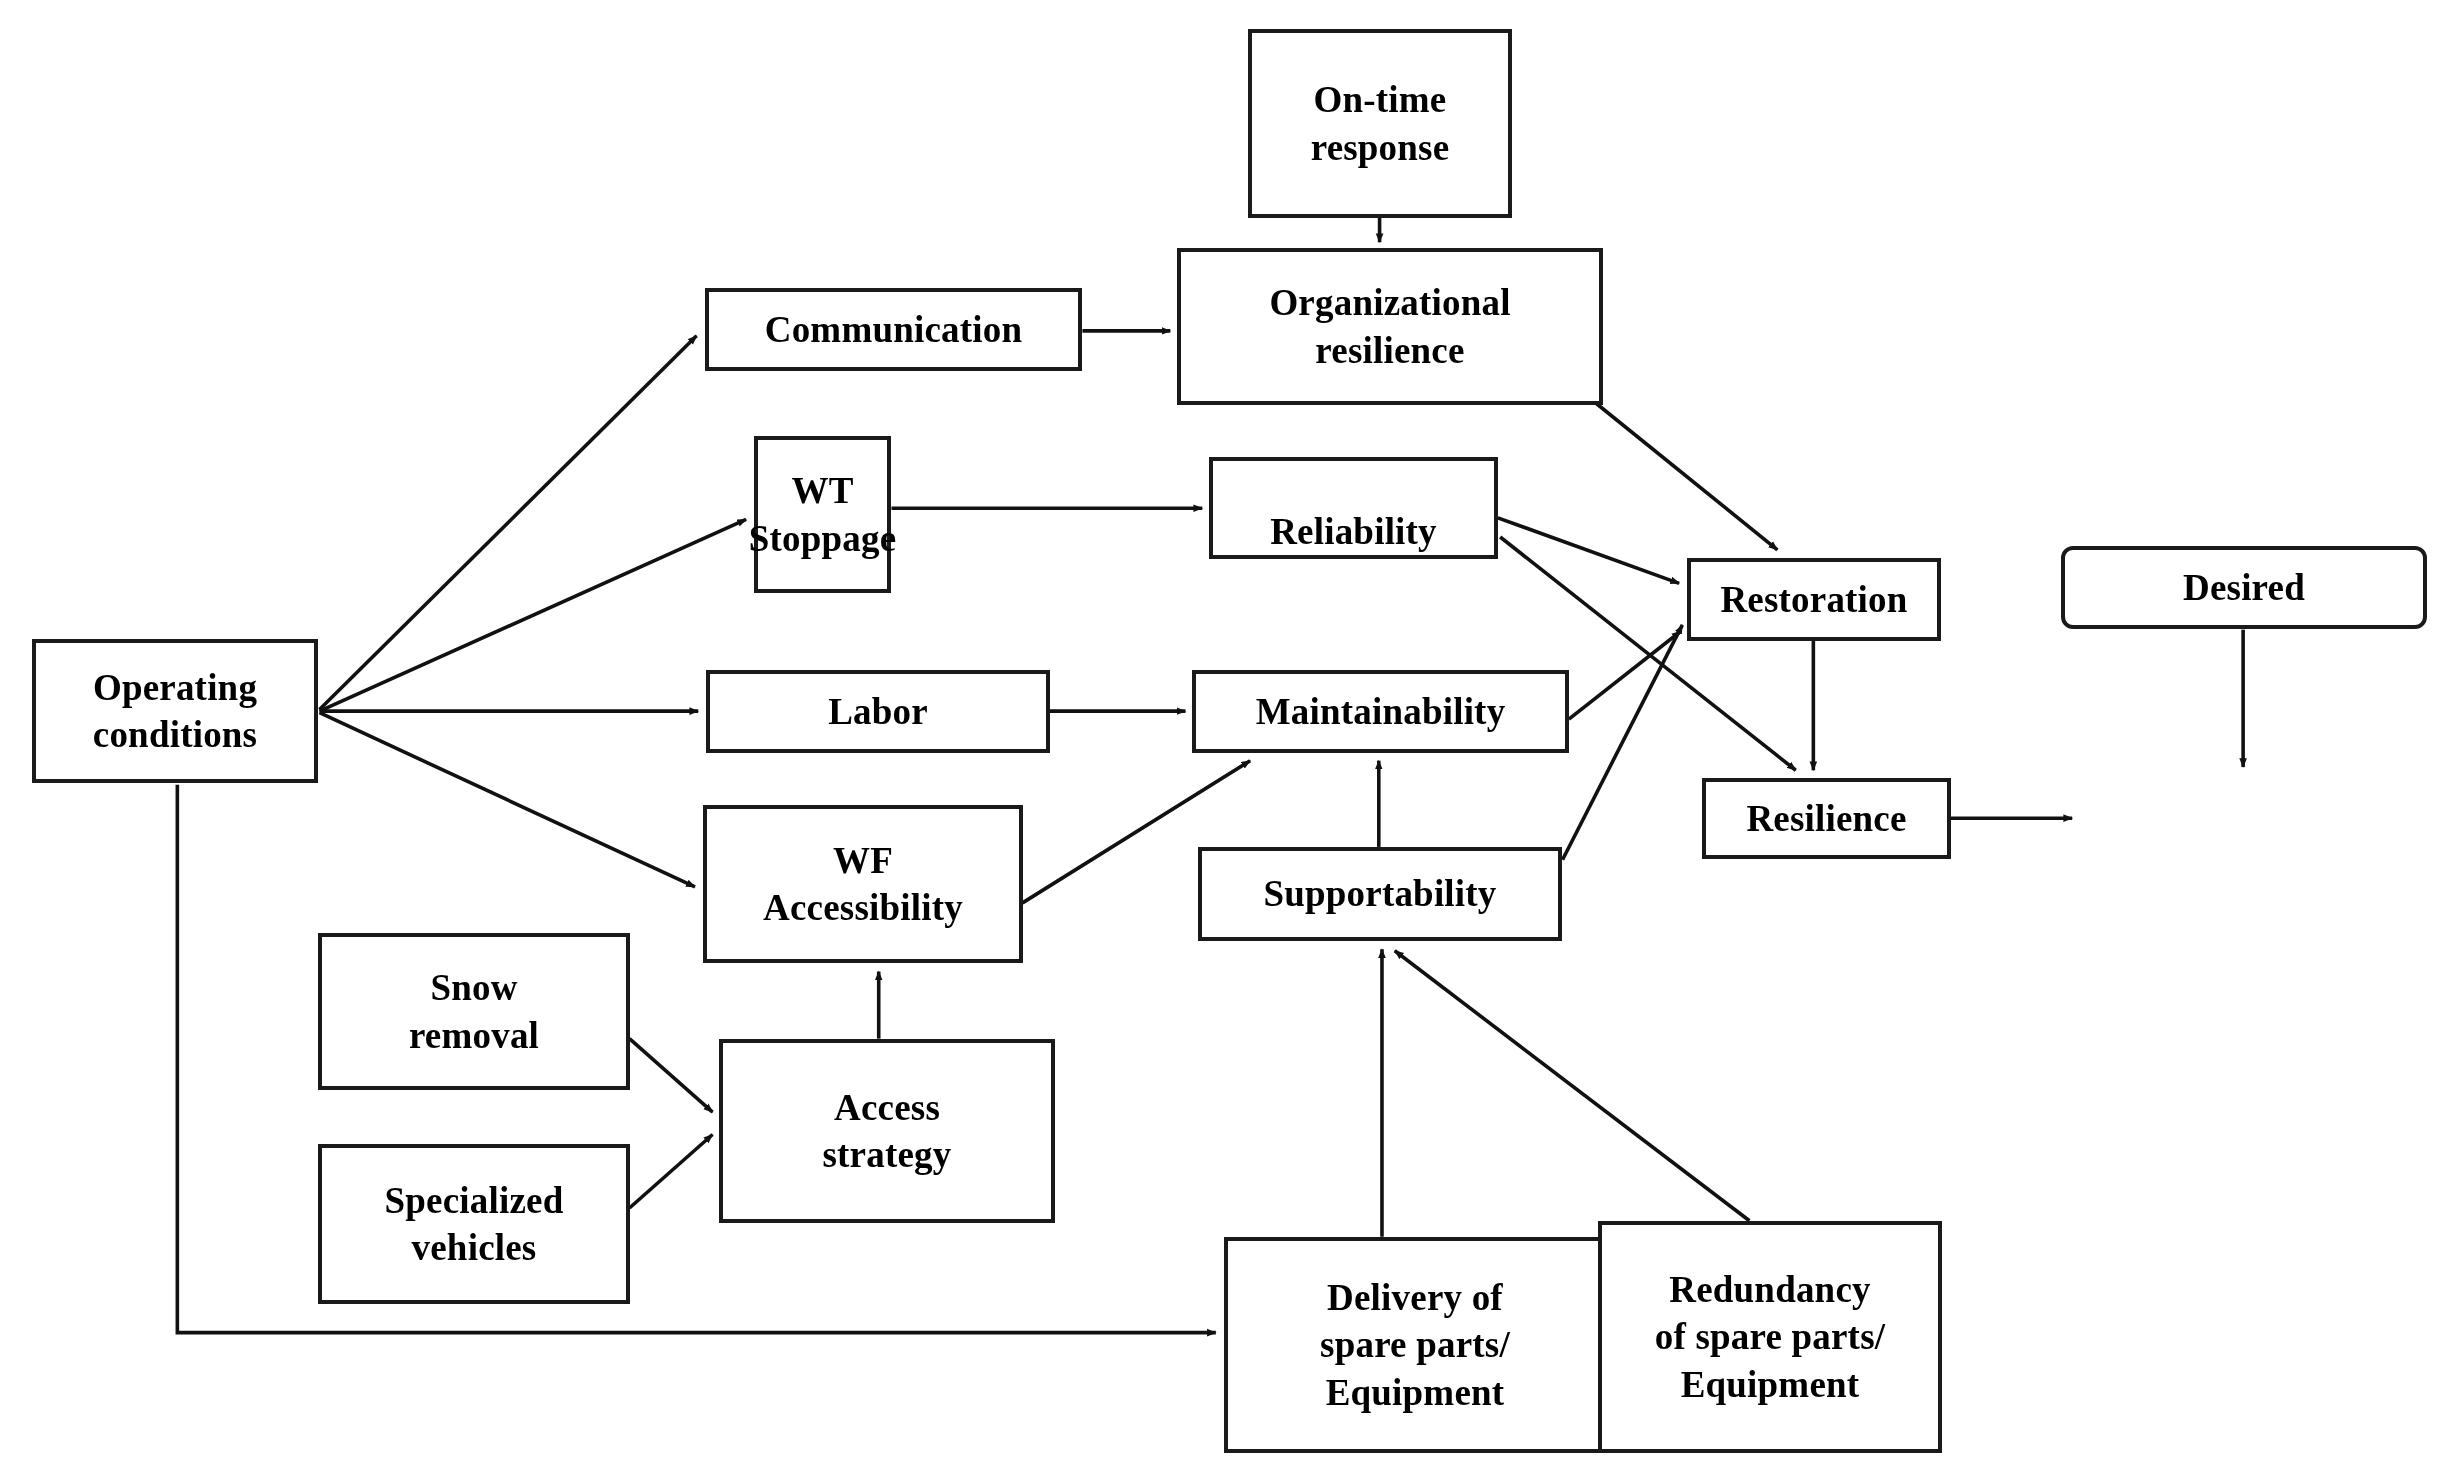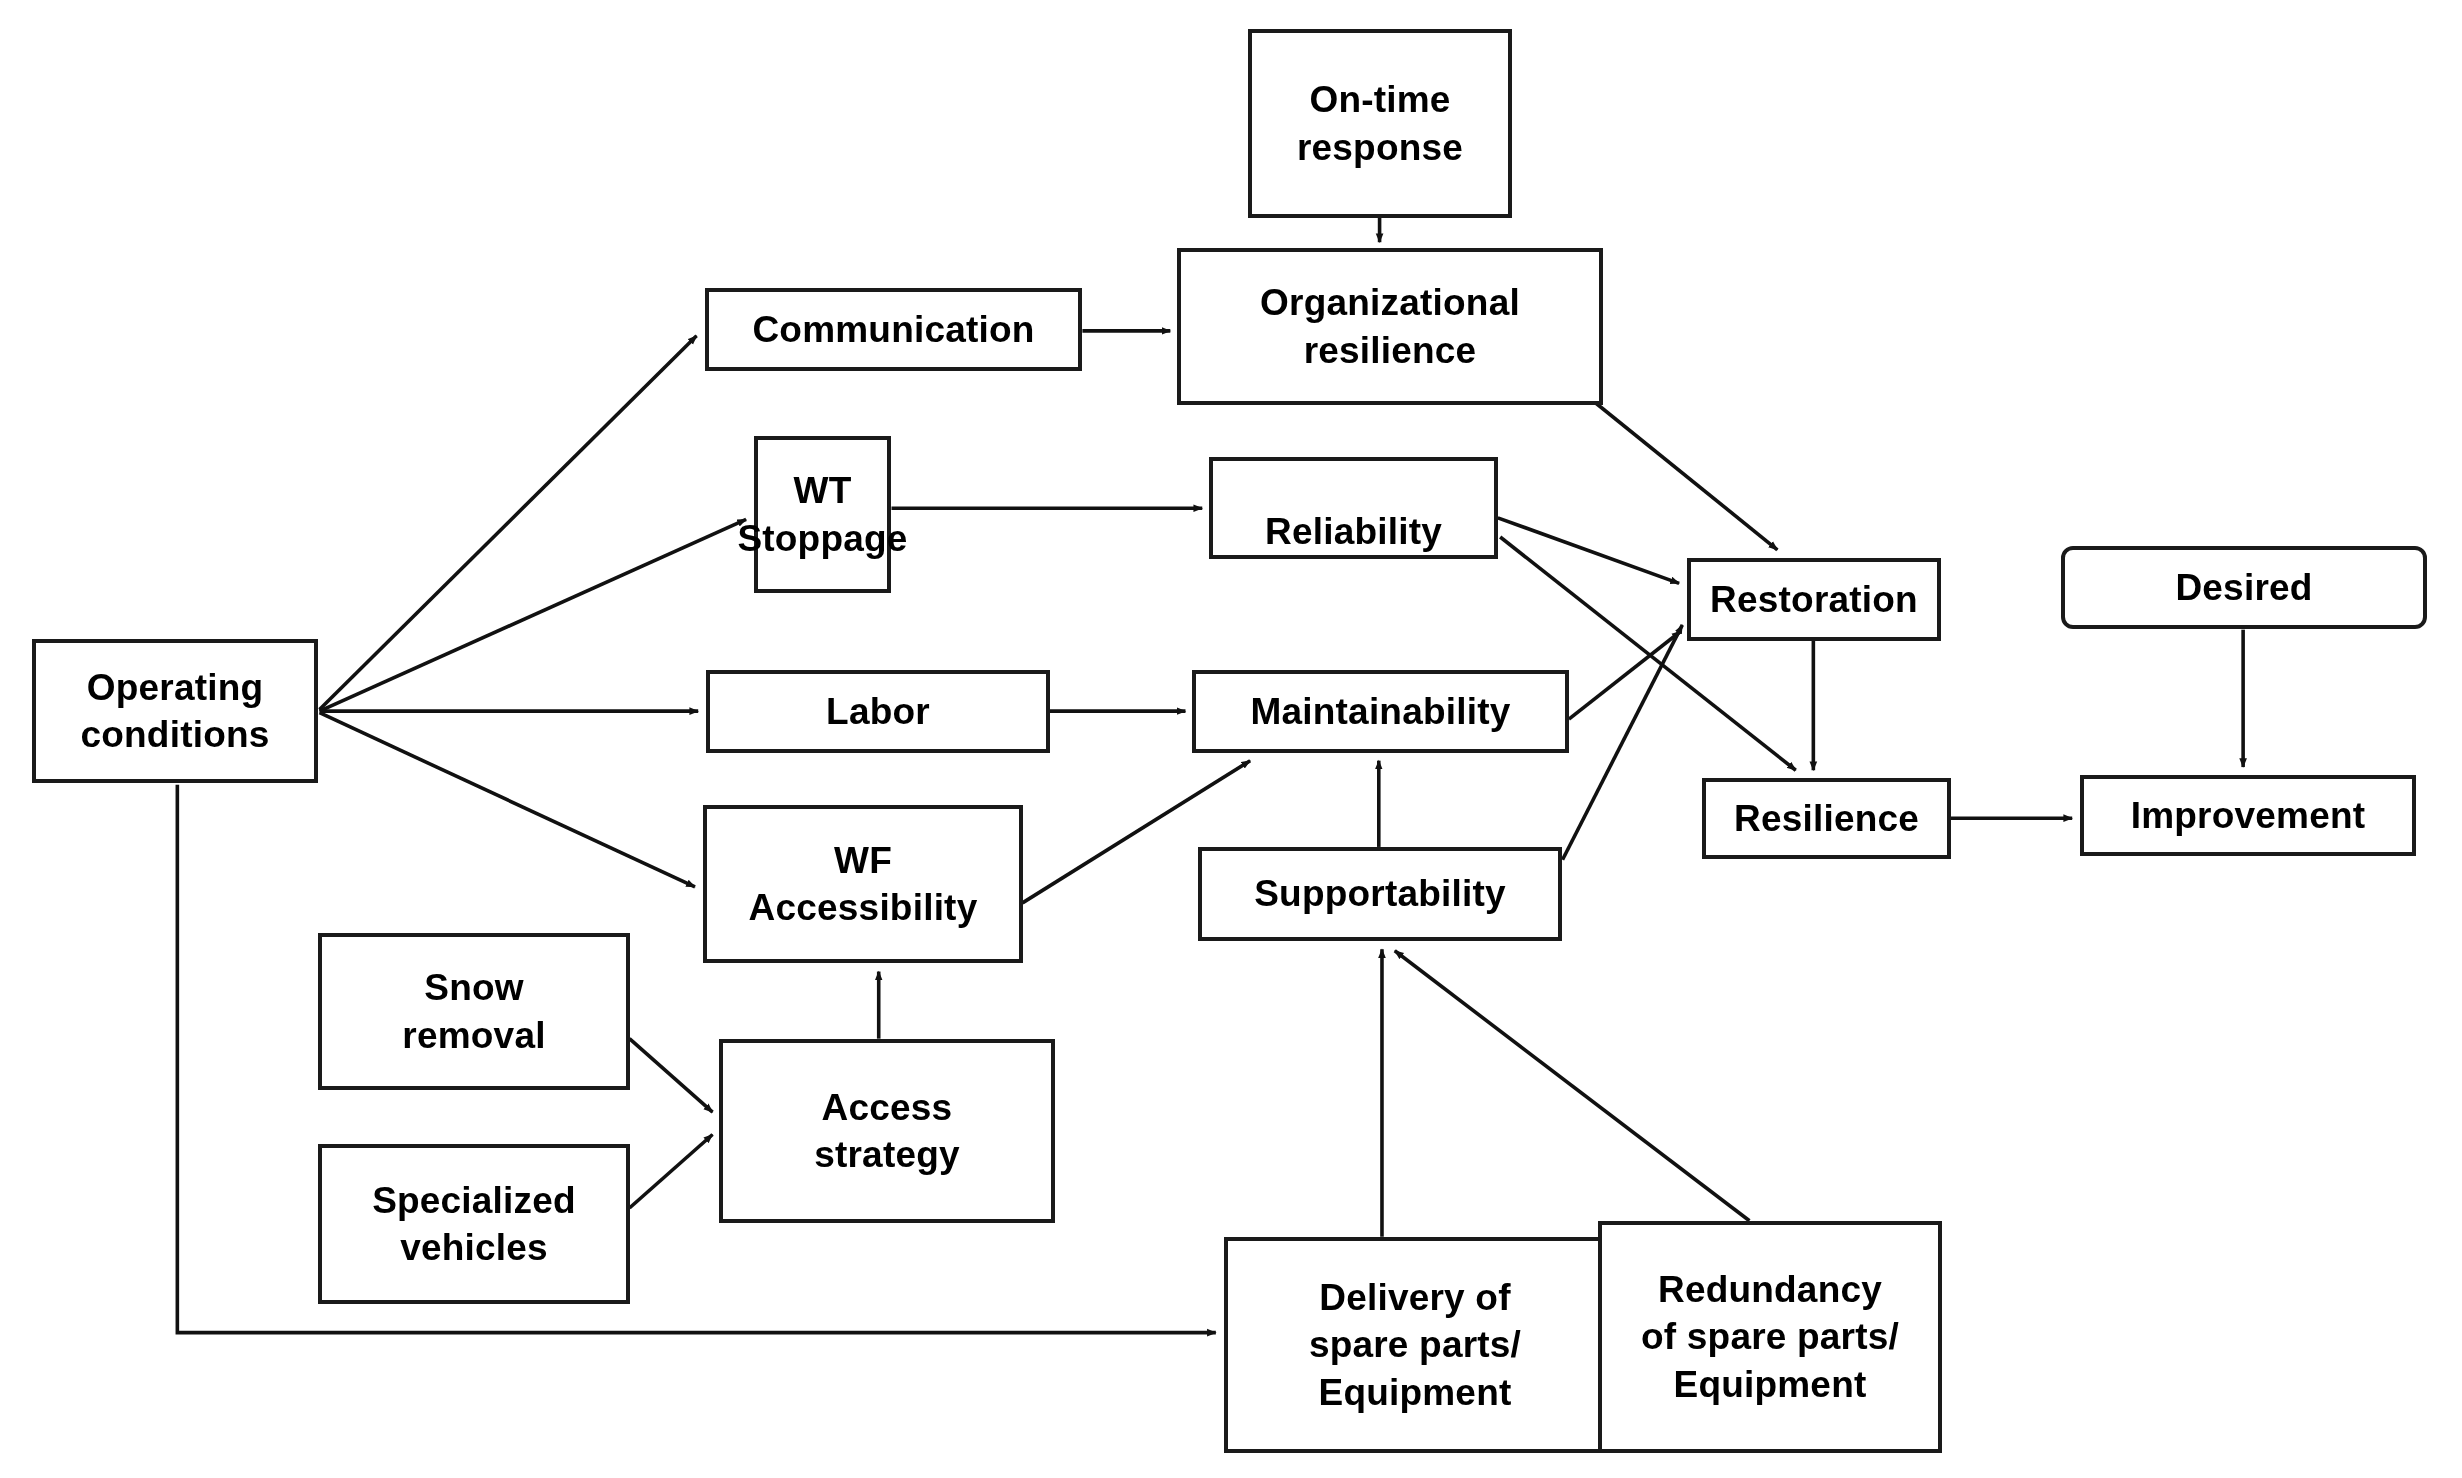--- a/index.html
+++ b/index.html
@@ -1,17 +1,17 @@
 <!DOCTYPE html>
 <html style="font-size:12.8px"><head>
 <meta charset="utf-8">
 <style>
   html,body{margin:0;padding:0;background:#ffffff;}
   #stage{position:relative;width:2462px;height:1479px;background:#ffffff;
-         font-family:Liberation Sans, sans-serif;}
+         font-family:Liberation Serif, serif;}
   svg#wires{position:absolute;left:0;top:0;width:2462px;height:1479px;}
   .node{position:absolute;box-sizing:border-box;background:#ffffff;
         border:4px solid #1a1a1a;display:flex;align-items:center;
         justify-content:center;text-align:center;line-height:1.28;
         font-weight:700;color:#000000;letter-spacing:0.2px;}
   .node span{display:block;padding:0 8px;white-space:pre-line;}
 </style>
 </head>
 <body>
 
@@ -96,23 +96,20 @@
   </div>
 
   <div class="node" style="left:1198px;top:847px;width:364px;height:94px;font-size:37px;">
     <span>Supportability</span>
   </div>
 
   <div class="node" style="left:1702px;top:778px;width:249px;height:81px;font-size:37px;">
     <span>Resilience</span>
   </div>
 
-  <div class="node" style="left:2080px;top:775px;width:336px;height:81px;font-size:37px;">
-    <span>Improvement</span>
-  </div>
 
   <div class="node" style="left:318px;top:933px;width:312px;height:157px;font-size:37px;">
     <span>Snow
 removal</span>
   </div>
 
   <div class="node" style="left:318px;top:1144px;width:312px;height:160px;font-size:37px;">
     <span>Specialized
 vehicles</span>
   </div>

